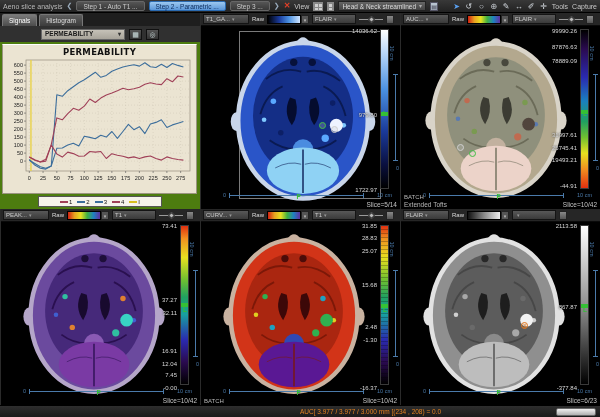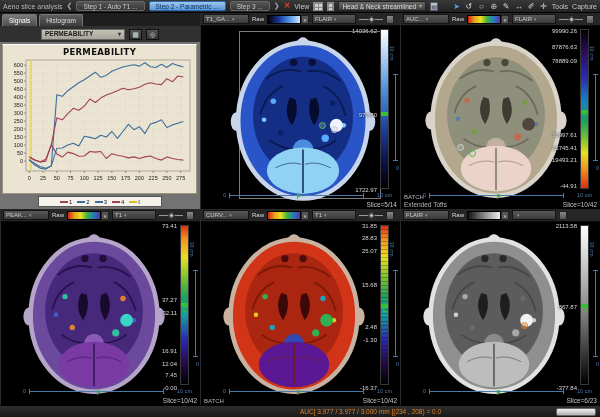--- a/index.html
+++ b/index.html
@@ -29,21 +29,21 @@
     white-space:nowrap; overflow:hidden; display:flex; align-items:center; }
   .wfdd::after { content:"▾"; margin-left:auto; color:#aaa; font-size:6px; }
   .saveico { width:10px; height:9px; background:#b8c4d0; border:1px solid #556;
     font-size:6px; line-height:8px; text-align:center; color:#334; }
   .toolico { width:11px; height:11px; color:#cfd4da; font-size:8px; line-height:11px;
     text-align:center; }
   .toolico.blue { color:#5aa0f0; }
 
   
   #leftpanel { position:absolute; left:0; top:13px; width:200px; height:196px;
-    background:#737373; }
+    background:#4d7c0f; }
   .tabbar { position:absolute; left:0; top:0; width:100%; height:13px; background:#1e1e1e;
     display:flex; gap:2px; padding:1px 2px 0; }
   .tab { height:12px; line-height:11px; font-size:6.5px; color:#ddd; padding:0 6px;
     background:linear-gradient(#5e5e5e,#3c3c3c); border:1px solid #777;
     border-bottom:none; border-radius:2px 2px 0 0; }
   .tab.active { background:linear-gradient(#7a7a7a,#4c4c4c); color:#fff; }
   .subtb { position:absolute; left:0; top:13px; width:100%; height:16px; background:#303030;
     display:flex; align-items:center; justify-content:center; gap:4px; }
   .mapdd { width:84px; height:11px; background:linear-gradient(#c6c2b8,#a8a49a);
     border:1px solid #666; color:#1a1a1a; font-size:6.5px; font-weight:bold;

